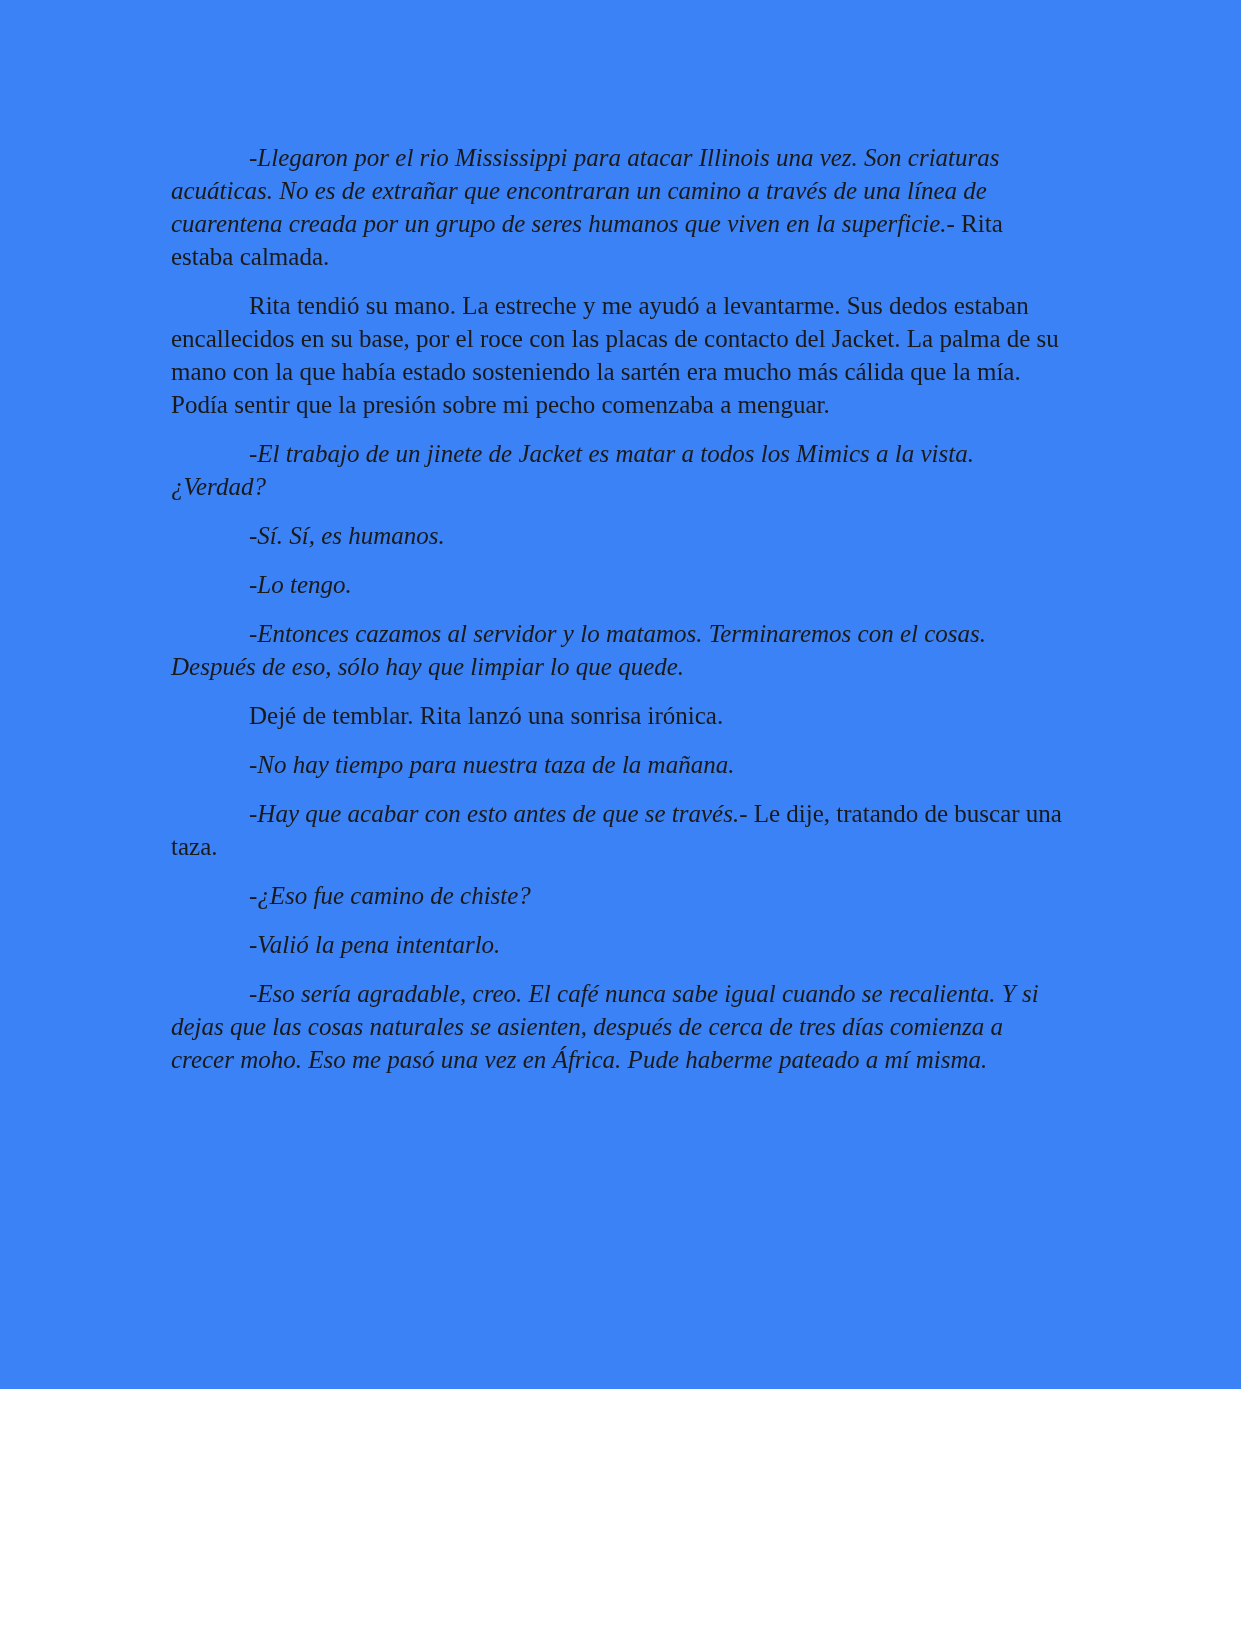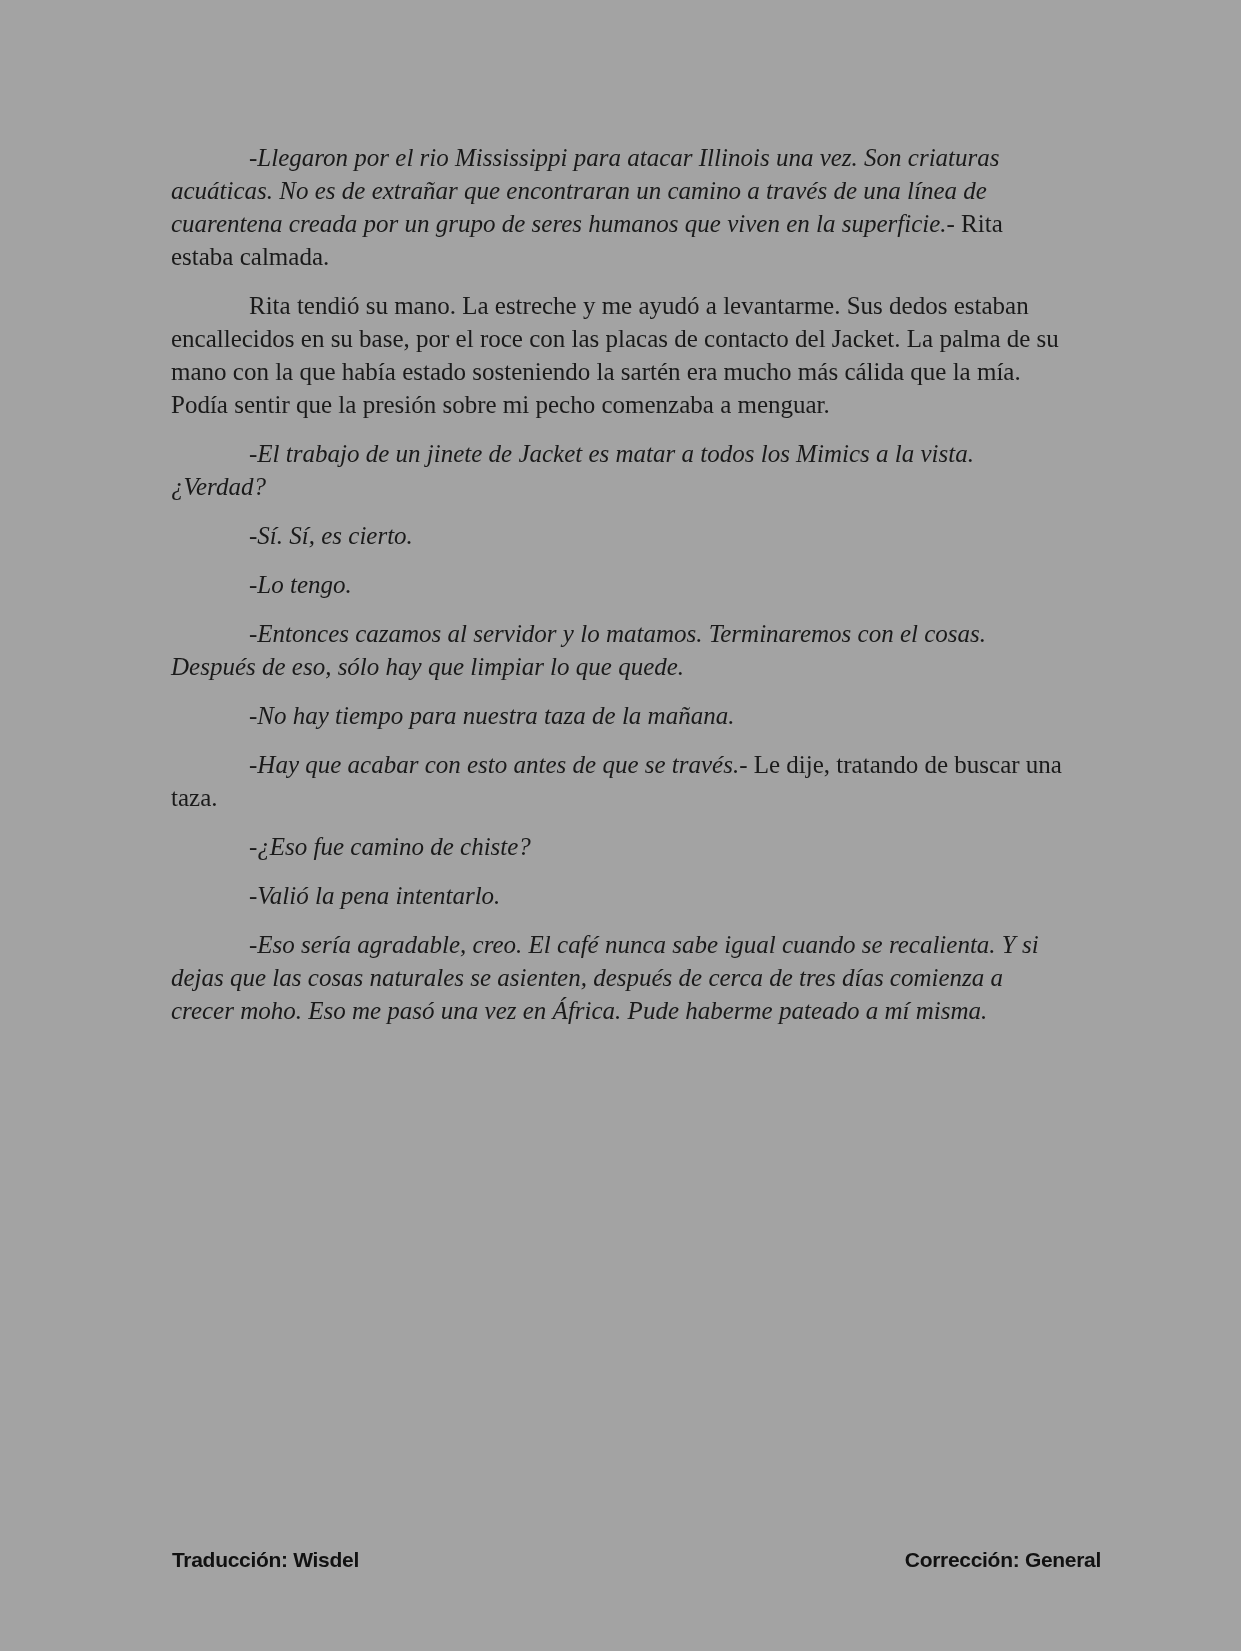--- a/index.html
+++ b/index.html
@@ -8,22 +8,22 @@
     }
     body {
       width: 1241px;
       height: 1651px;
       background: #ffffff;
       font-family: "Liberation Serif", "DejaVu Serif", serif;
     }
     .page {
       position: relative;
       width: 1241px;
-      height: 1651px;
-      background: #a3a3a3;
+      height: 1389px;
+      background: #3b82f6;
       overflow: hidden;
     }
     .content {
       position: absolute;
       left: 171px;
       top: 141px;
       width: 896px;
       font-size: 25px;
       line-height: 33px;
       color: #1a1a1a;
@@ -52,23 +52,24 @@
     }
   </style>
 </head>
 <body>
 
 <div class="page">
   <main class="content">
       <p class="para"><span class="seg italic">-Llegaron por el rio Mississippi para atacar Illinois una vez. Son criaturas acuáticas. No es de extrañar que encontraran un camino a través de una línea de cuarentena creada por un grupo de seres humanos que viven en la superficie.-</span><span class="seg"> Rita estaba calmada.</span></p>
       <p class="para"><span class="seg">Rita tendió su mano. La estreche y me ayudó a levantarme. Sus dedos estaban encallecidos en su base, por el roce con las placas de contacto del Jacket. La palma de su mano con la que había estado sosteniendo la sartén era mucho más cálida que la mía. Podía sentir que la presión sobre mi pecho comenzaba a menguar.</span></p>
       <p class="para"><span class="seg italic">-El trabajo de un jinete de Jacket es matar a todos los Mimics a la vista. ¿Verdad?</span></p>
-      <p class="para"><span class="seg italic">-Sí. Sí, es cierto.</span></p>
+      <p class="para"><span class="seg italic">-Sí. Sí, es humanos.</span></p>
       <p class="para"><span class="seg italic">-Lo tengo.</span></p>
       <p class="para"><span class="seg italic">-Entonces cazamos al servidor y lo matamos. Terminaremos con el cosas. Después de eso, sólo hay que limpiar lo que quede.</span></p>
+      <p class="para"><span class="seg">Dejé de temblar. Rita lanzó una sonrisa irónica.</span></p>
       <p class="para"><span class="seg italic">-No hay tiempo para nuestra taza de la mañana.</span></p>
       <p class="para"><span class="seg italic">-Hay que acabar con esto antes de que se través.-</span><span class="seg"> Le dije, tratando de buscar una taza.</span></p>
       <p class="para"><span class="seg italic">-¿Eso fue camino de chiste?</span></p>
       <p class="para"><span class="seg italic">-Valió la pena intentarlo.</span></p>
       <p class="para"><span class="seg italic">-Eso sería agradable, creo. El café nunca sabe igual cuando se recalienta. Y si dejas que las cosas naturales se asienten, después de cerca de tres días comienza a crecer moho. Eso me pasó una vez en África. Pude haberme pateado a mí misma.</span></p>
     </main>
   <footer class="footer">
     <span>Traducción: Wisdel</span>
     <span>Corrección: General</span>
   </footer>

